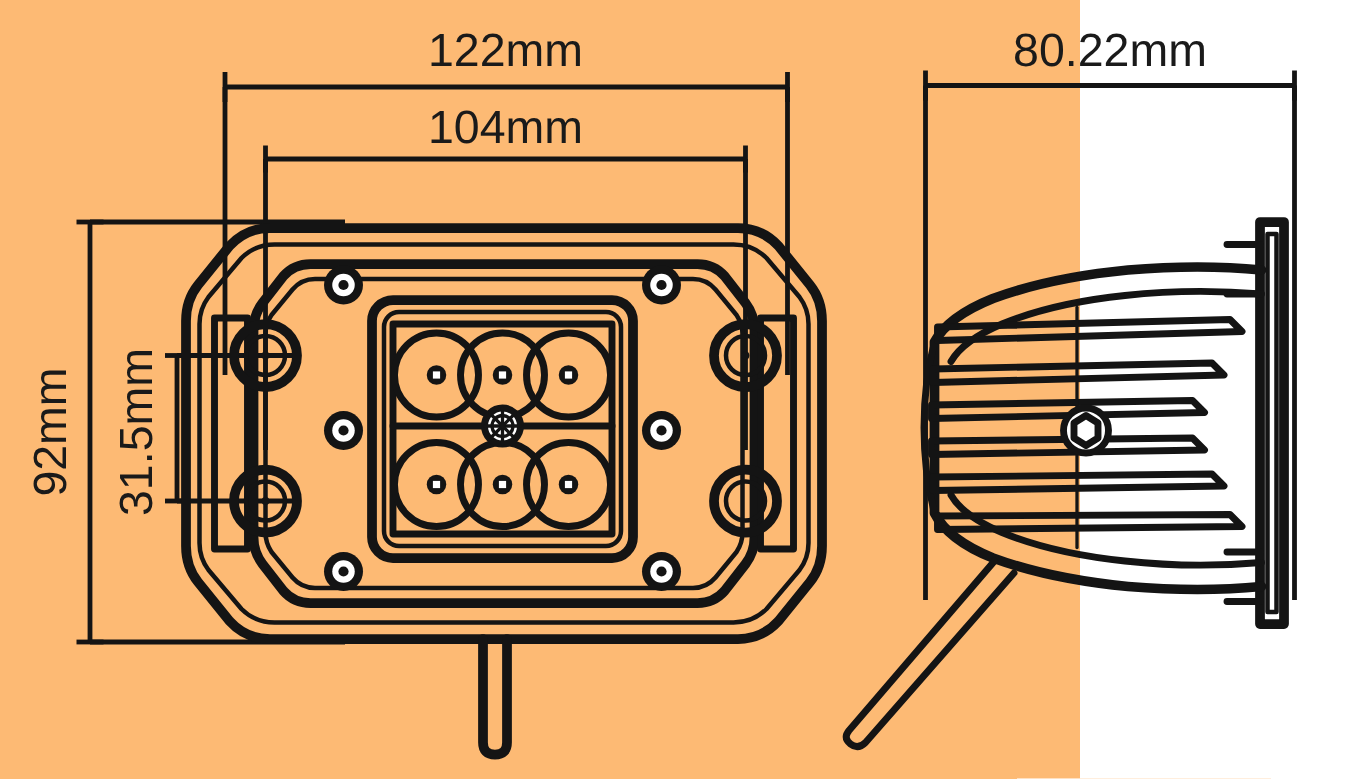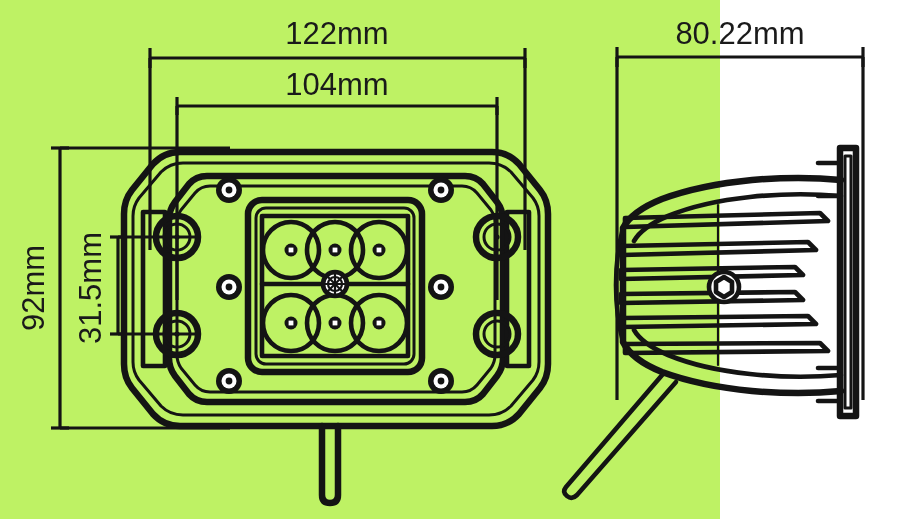--- a/index.html
+++ b/index.html
@@ -10,21 +10,21 @@
   body {
     width: 908px;
     height: 519px;
     overflow: hidden;
     font-family: "Liberation Sans", sans-serif;
   }
   #drawing-root {
     position: relative;
     width: 720px;
     height: 519px;
-    background: #bef264;
+    background: #fdba74;
   }
   svg.sheet {
     display: block;
     width: 908px;
     height: 519px;
   }
   .dim-text {
     font-family: "Liberation Sans", sans-serif;
     font-size: 31px;
     fill: #1a1a1a;

